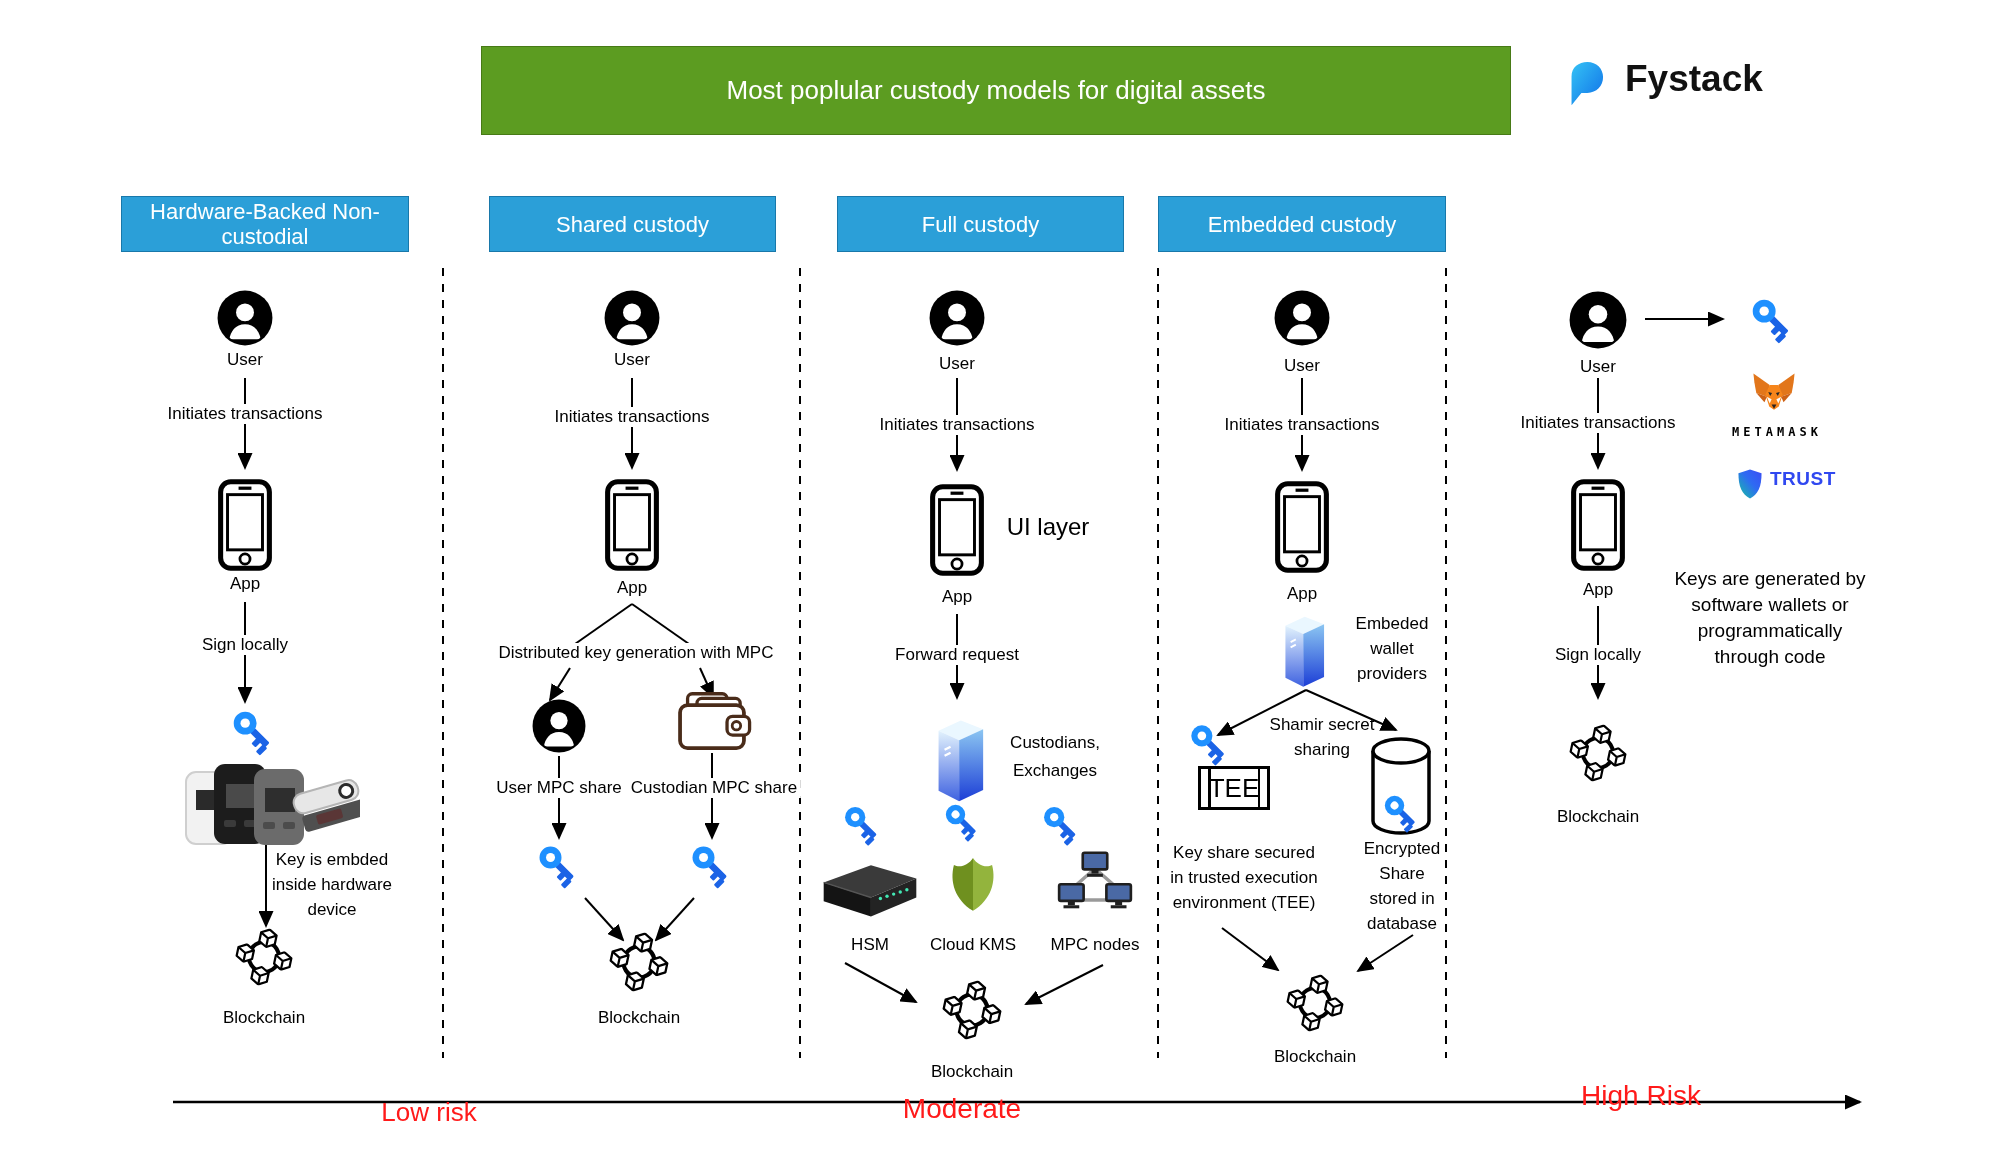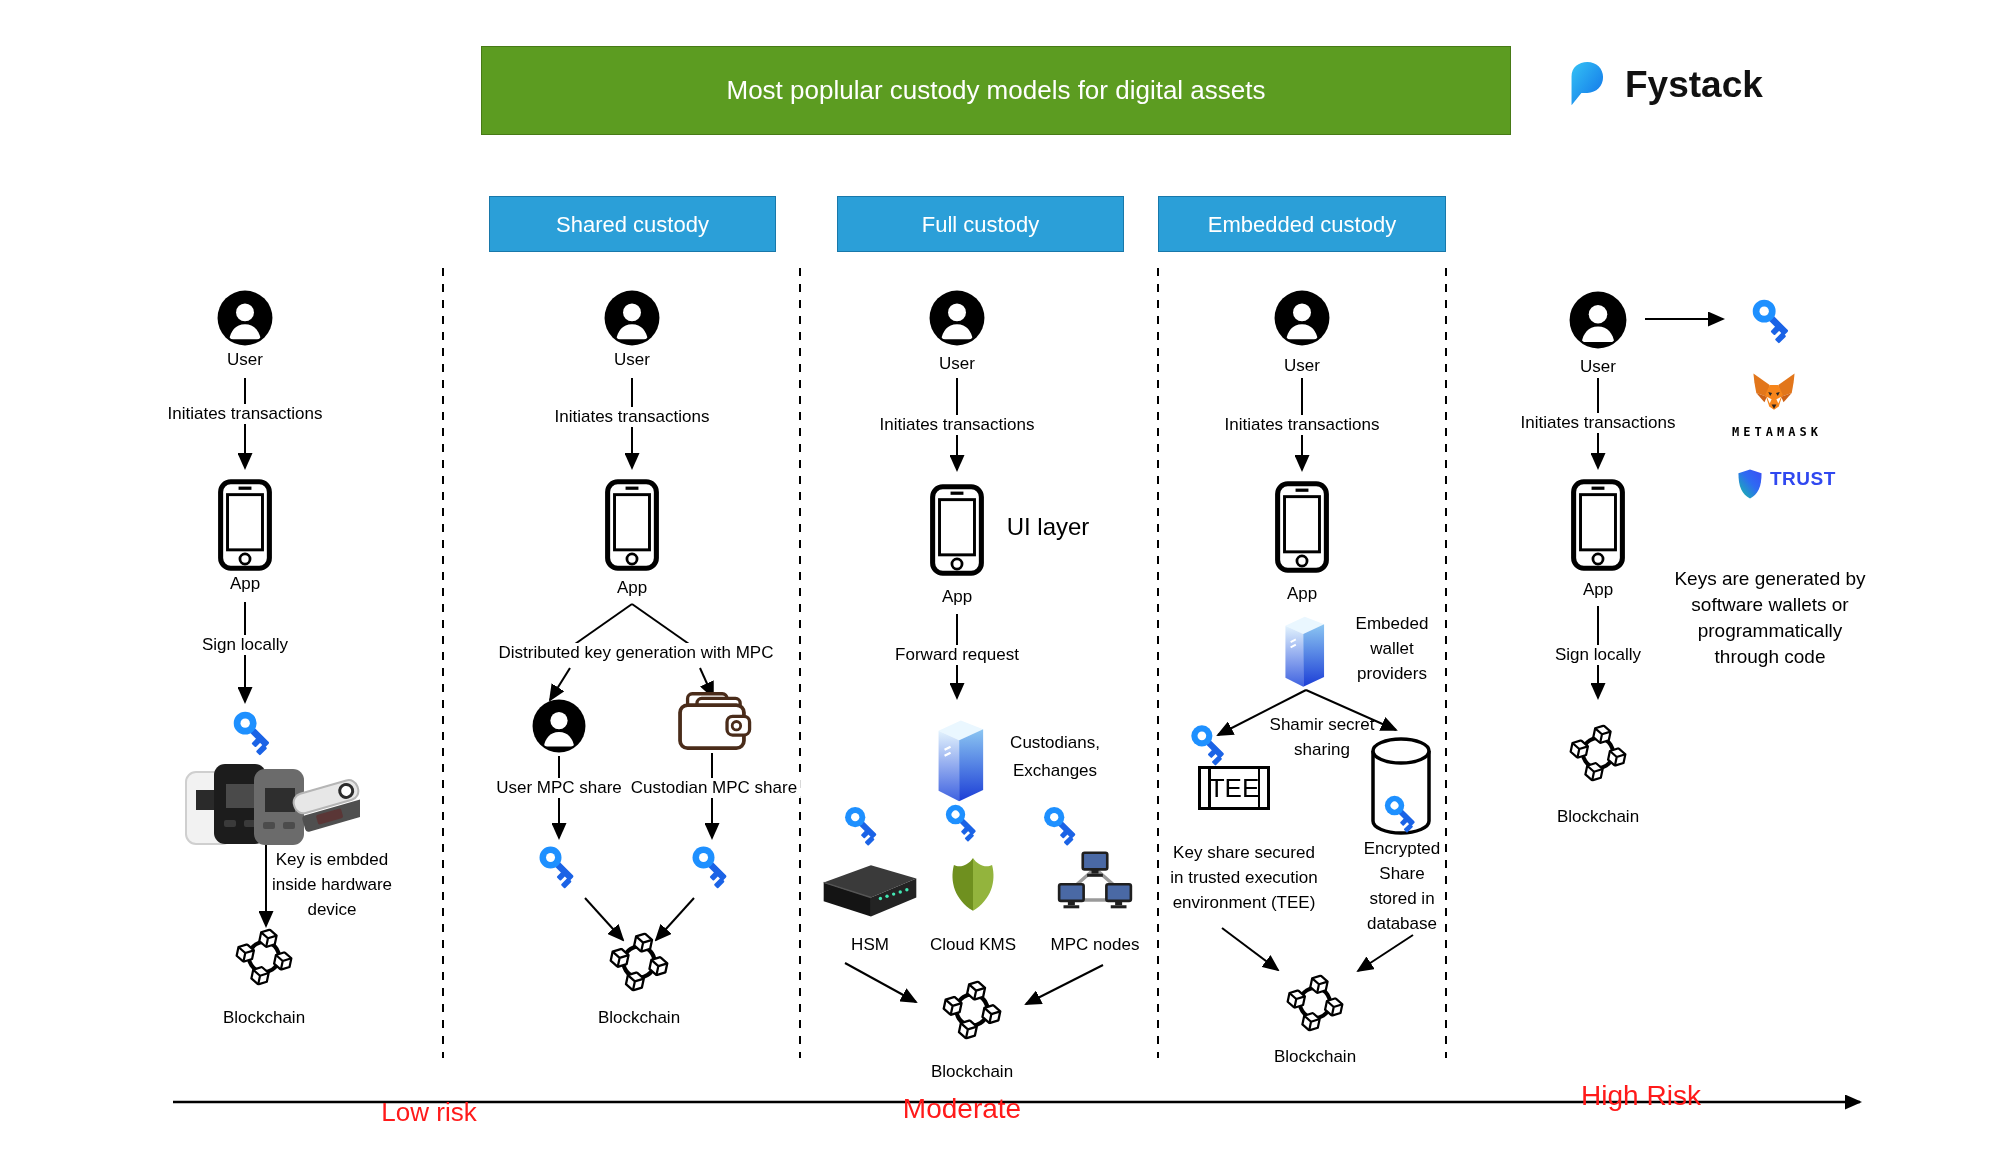--- a/index.html
+++ b/index.html
@@ -3,21 +3,21 @@
 <meta charset="utf-8">
 <style>
   html,body{margin:0;padding:0;background:#fff;}
   .stage{position:relative;width:2000px;height:1166px;background:#fff;overflow:hidden;
          font-family:"Liberation Sans", sans-serif;color:#000;}
   .abs{position:absolute;}
   svg.wires{position:absolute;left:0;top:0;pointer-events:none;}
   .banner{position:absolute;left:481px;top:46px;width:1028px;height:87px;background:#5c9c21;
           border:1px solid #477a16;color:#fff;font-size:26px;display:flex;align-items:center;
           justify-content:center;}
-  .brandrow{position:absolute;left:1563px;top:58px;display:flex;align-items:center;gap:16px;}
+  .brandrow{position:absolute;left:1563px;top:58px;display:flex;align-items:flex-start;gap:16px;}
   .brandname{font-size:37px;font-weight:bold;color:#111;}
   .hdr{position:absolute;top:196px;height:56px;background:#2b9fd8;border:1px solid #1878aa;
        color:#fff;font-size:22px;line-height:25px;display:flex;align-items:center;
        justify-content:center;text-align:center;box-sizing:border-box;padding:0 6px;}
   .lbl{position:absolute;transform:translate(-50%,-50%);font-size:17px;background:#fff;
        padding:0 4px;white-space:nowrap;}
   .note{position:absolute;transform:translateX(-50%);font-size:17px;line-height:25px;
         text-align:center;white-space:pre-line;}
   .big{font-size:24px;background:transparent;}
   .risk{position:absolute;transform:translate(-50%,-50%);color:#ff1a1a;white-space:nowrap;}
@@ -249,20 +249,21 @@
   <div class="banner">
     <span>Most poplular custody models for digital assets</span>
   </div>
   <div class="brandrow">
     <svg class="fylogo" width="46" height="54" viewBox="0 0 70 80">
         <use href="#i-fybubble"></use>
       </svg>
     <span class="brandname">Fystack</span>
   </div>
 
+  <div class="hdr" style="left:121px;width:288px">Hardware-Backed Non-custodial</div>
   <div class="hdr" style="left:489px;width:287px">Shared custody</div>
   <div class="hdr" style="left:837px;width:287px">Full custody</div>
   <div class="hdr" style="left:1158px;width:288px">Embedded custody</div>
 
   <div>
     <svg class="abs" style="left:217px;top:290px" width="56" height="56">
         <use href="#i-person"></use>
       </svg>
     <div class="lbl" style="left:245px;top:360px">User</div>
     <div class="lbl" style="left:245px;top:414px">Initiates transactions</div>

